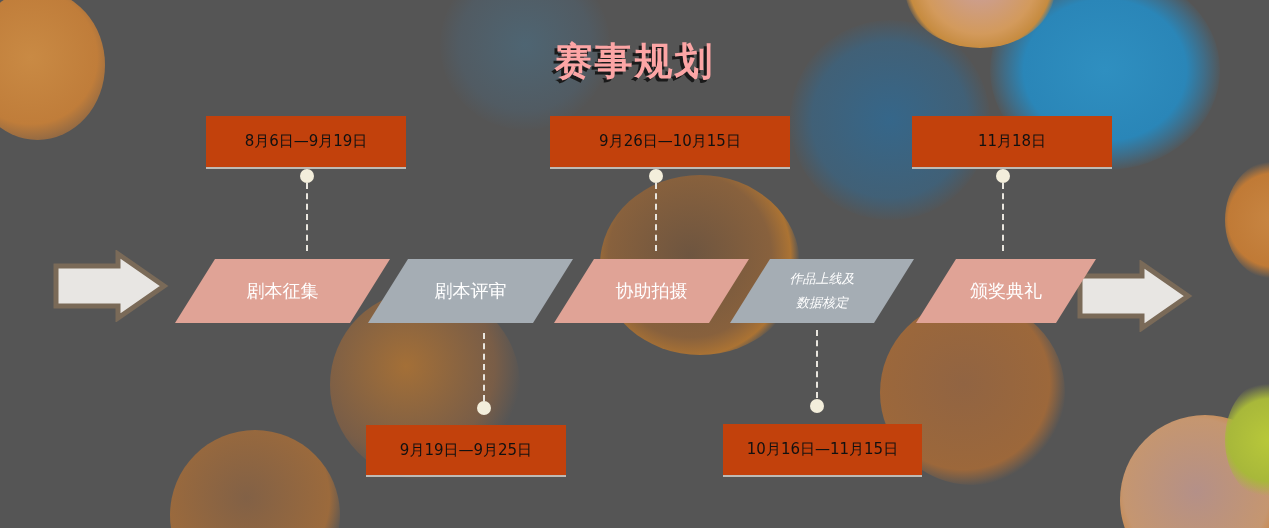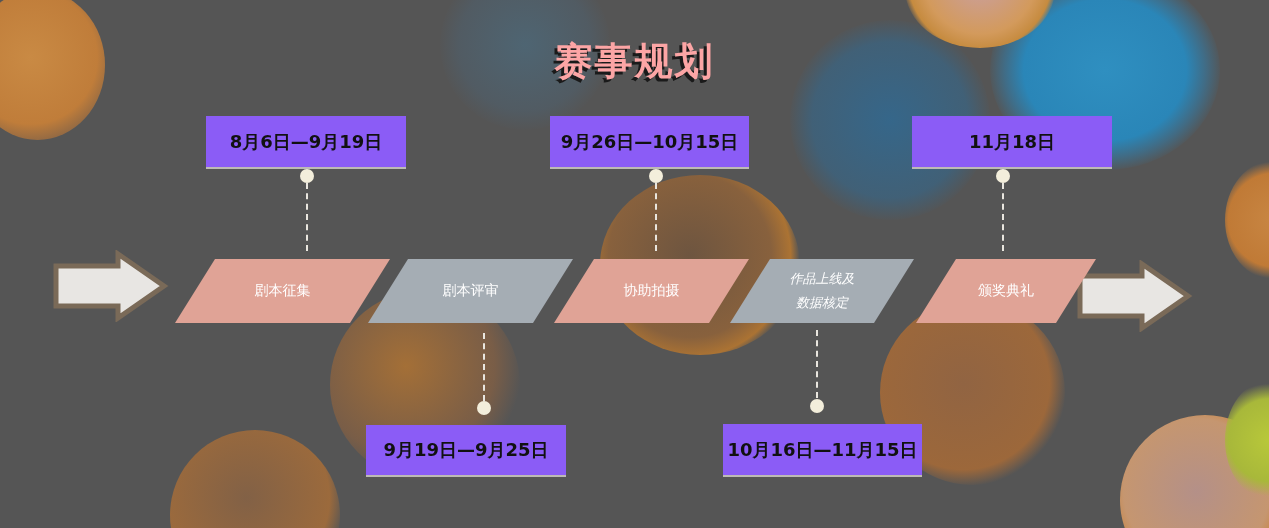--- a/index.html
+++ b/index.html
@@ -9,39 +9,39 @@
       font-family: "DejaVu Sans", "Liberation Sans", sans-serif;
     }
     .bg { position:absolute; inset:0; overflow:hidden; }
     .bokeh { position:absolute; border-radius:50%; }
     .title {
       position:absolute; left:0; width:1269px; top:36px; text-align:center;
       font-size:38px; font-weight:bold; color:#fca5a5; letter-spacing:2px;
       text-shadow: -3px 3px 0 #1a1a1a;
     }
     .datebox {
-      position:absolute; background:#8b5cf6; color:#111;
-      font-size:18px; font-weight:bold; display:flex; align-items:center; justify-content:center;
+      position:absolute; background:#c2410c; color:#111;
+      font-size:15px; font-weight:normal; display:flex; align-items:center; justify-content:center;
       border-bottom:2px solid #bdbab5;
     }
     .dot {
       position:absolute; width:14px; height:14px; border-radius:50%;
       background:#f3eedb;
     }
     .dash {
       position:absolute; width:0; border-left:2px dashed #e9e6df;
     }
     .para {
       position:absolute; top:259px; height:64px;
       display:flex; align-items:center; justify-content:center;
       color:#ffffff; text-align:center;
     }
     .para svg { position:absolute; left:0; top:0; }
     .para span { position:relative; z-index:1; }
-    .lbl-big { font-size:14px; }
+    .lbl-big { font-size:18px; }
     .lbl-small { font-size:13px; line-height:24px;font-style:italic; }
     .arrow { position:absolute; }
   </style>
 </head>
 <body>
 
 <div class="bg">
   <div class="bokeh" style="left:-30px;top:-10px;width:135px;height:150px;background:radial-gradient(circle at 45% 45%, #c98a44 0%, #c07d3a 60%, rgba(190,120,55,0.6) 75%, rgba(85,85,85,0) 80%);"></div>
   <div class="bokeh" style="left:440px;top:-40px;width:170px;height:170px;background:radial-gradient(circle, rgba(70,120,150,0.45) 0%, rgba(70,110,140,0.25) 55%, rgba(85,85,85,0) 72%);"></div>
   <div class="bokeh" style="left:790px;top:20px;width:200px;height:200px;background:radial-gradient(circle, rgba(40,110,160,0.7) 0%, rgba(40,110,160,0.45) 55%, rgba(85,85,85,0) 72%);"></div>
@@ -83,21 +83,21 @@
       <polygon points="40,0 205,0 165,64 0,64" fill="#a5adb4"></polygon>
     </svg>
   <span class="lbl-big">剧本评审</span>
 </div>
 <div class="dash" style="left:483px;top:333px;height:68px;"></div>
 <div class="dot" style="left:477px;top:401px;"></div>
 <div class="datebox" style="left:366px;top:425px;width:200px;height:50px;">
   <span>9月19日—9月25日</span>
 </div>
 
-<div class="datebox" style="left:550px;top:116px;width:199px;height:51px;">
+<div class="datebox" style="left:550px;top:116px;width:240px;height:51px;">
   <span>9月26日—10月15日</span>
 </div>
 <div class="dot" style="left:649px;top:169px;"></div>
 <div class="dash" style="left:655px;top:183px;height:68px;"></div>
 <div class="para" style="left:554px;width:195px;">
   <svg width="195" height="64">
       <polygon points="40,0 195,0 155,64 0,64" fill="#e0a396"></polygon>
     </svg>
   <span class="lbl-big">协助拍摄</span>
 </div>

